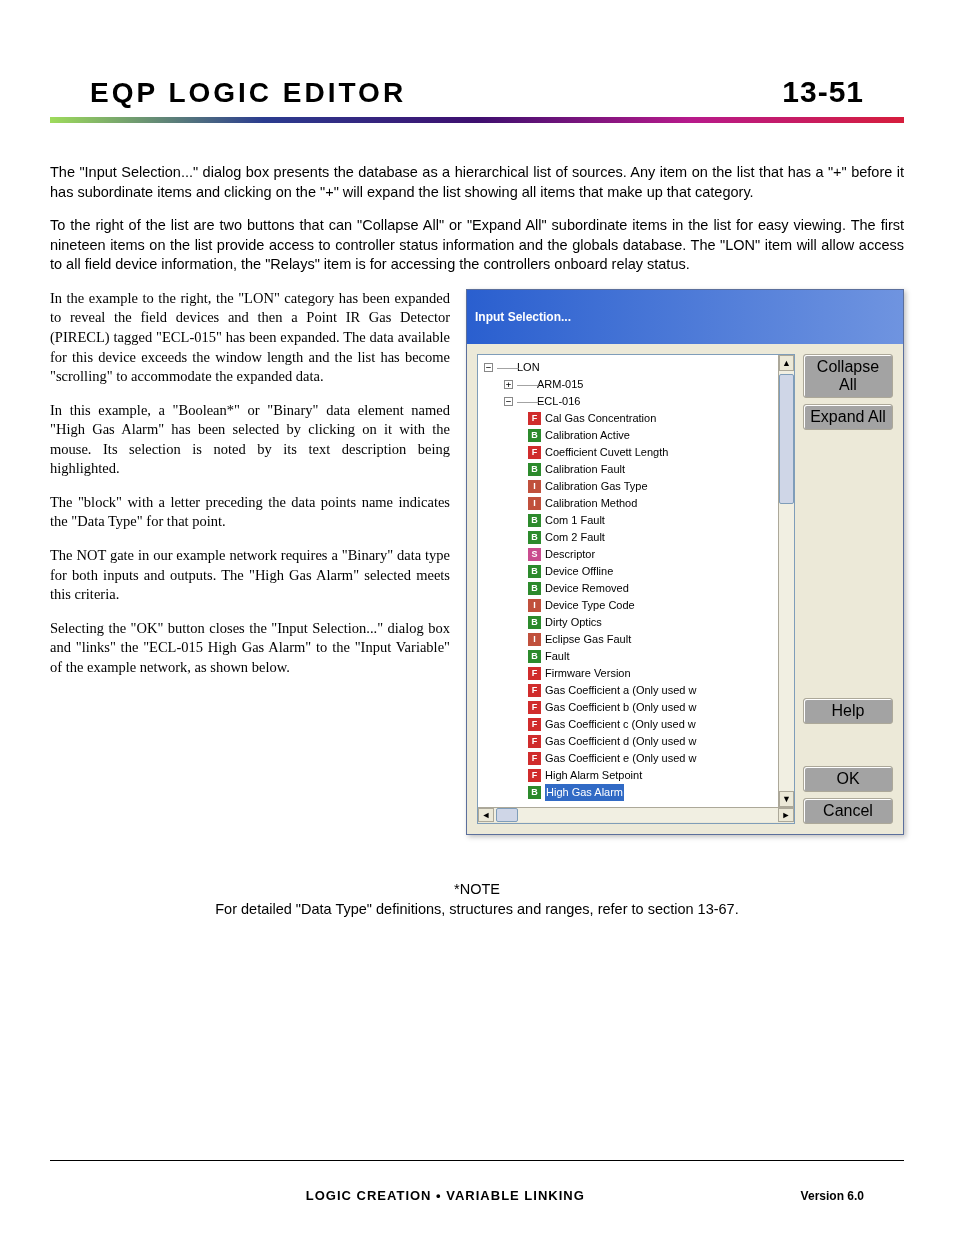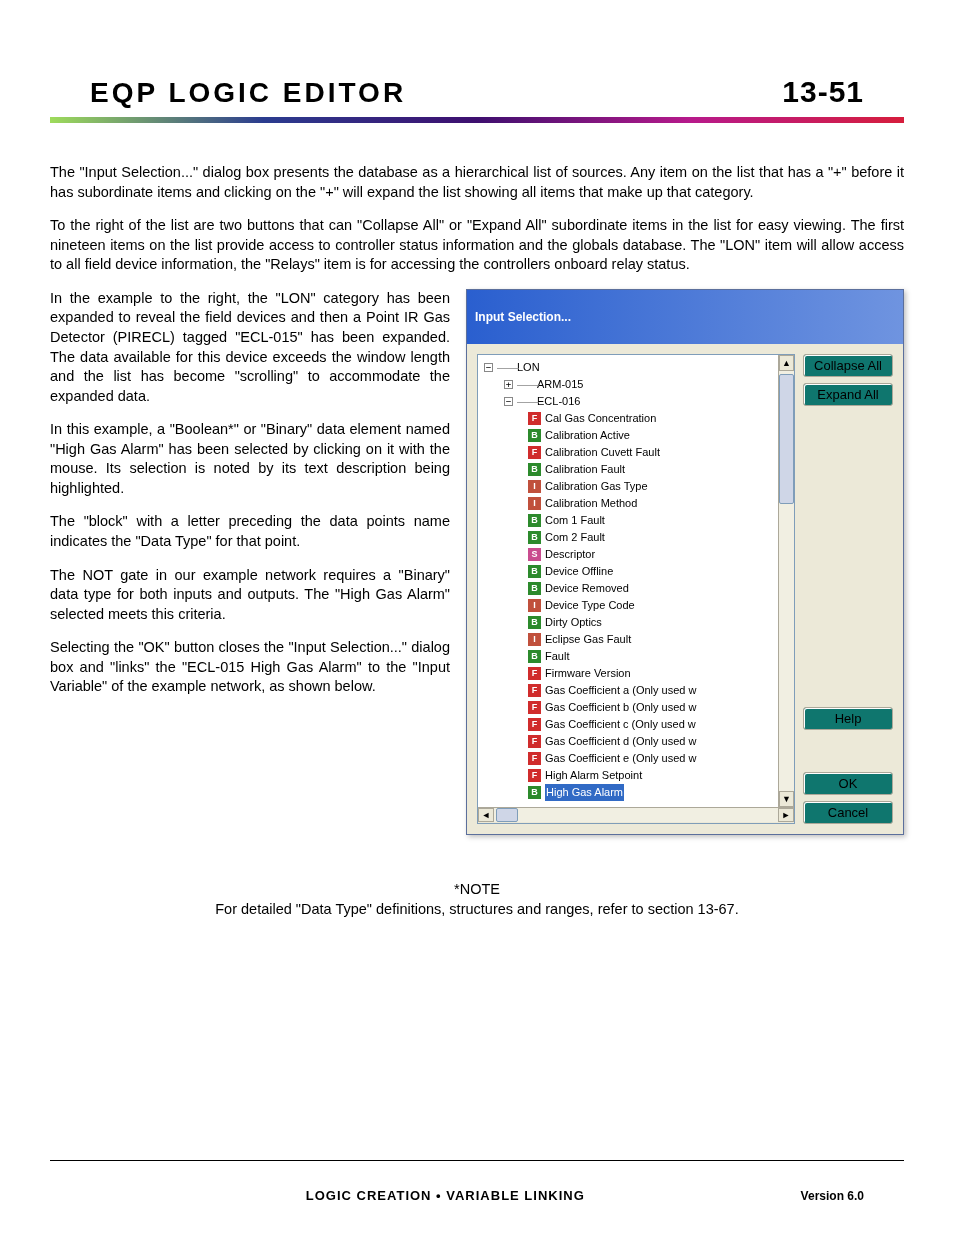--- a/index.html
+++ b/index.html
@@ -48,21 +48,21 @@
     line-height: 1.35;
     margin: 0 0 14px 0;
     text-align: justify;
   }
   .intro-block p { width: 100%; }
   .columns {
     display: flex;
     gap: 16px;
     align-items: flex-start;
   }
-  .left-col { flex: 0 0 400px; }
+  .left-col { flex: 0 0 400px; font-family: Liberation Serif, serif; }
   .left-col p { text-align: justify; }
   .right-col { flex: 1; }
   
   .dialog {
     border: 1px solid #5b6f9c;
     background: #ece9d8;
     box-shadow: 2px 2px 5px rgba(0,0,0,0.25);
     font-family: Tahoma, Arial, sans-serif;
     font-size: 11px;
   }
@@ -114,22 +114,22 @@
   .hscroll .thumb { position:absolute; left:2px; top:0; bottom:0; width:22px; background:#cfd6e7; border:1px solid #7f9db9; border-radius:2px; }
   .vscroll {
     position:absolute; top:0; right:0; bottom:16px; width:16px; background:#ece9d8;
     border-left:1px solid #aca899; display:flex; flex-direction:column;
   }
   .vscroll .arrow { height:16px; background:#ece9d8; border:1px solid #aca899; text-align:center; font-size:9px; line-height:14px; }
   .vscroll .track { flex:1; background:#f1efe2; position:relative; }
   .vscroll .thumb { position:absolute; top:3px; left:0; right:0; height:130px; background:#cfd6e7; border:1px solid #7f9db9; border-radius:2px; }
   .dialog-buttons { flex:0 0 90px; display:flex; flex-direction:column; gap:6px; }
   .win-btn {
-    background:#0f766e; border:1px solid #aca899; border-radius:3px;
-    padding:3px 4px; font-size:13px; text-align:center; box-shadow:1px 1px 0 #fff inset;
+    background:#a3a3a3; border:1px solid #aca899; border-radius:3px;
+    padding:3px 4px; font-size:16px; text-align:center; box-shadow:1px 1px 0 #fff inset;
     cursor:pointer;
   }
   .btn-spacer { flex:1; }
   
   .network {
     margin-top: 24px;
     width: 560px;
     border: 1px solid #999;
     box-shadow: 3px 3px 4px rgba(0,0,0,0.25);
     padding: 14px 12px 22px 12px;
@@ -216,21 +216,21 @@
                 <div class="tree-node">
                       <span class="type-badge t-F">F</span>
                       <span class="node-label">Cal Gas Concentration</span>
                     </div>
                     <div class="tree-node">
                       <span class="type-badge t-B">B</span>
                       <span class="node-label">Calibration Active</span>
                     </div>
                     <div class="tree-node">
                       <span class="type-badge t-F">F</span>
-                      <span class="node-label">Calibration Cuvett Fault</span>
+                      <span class="node-label">Coefficient Cuvett Length</span>
                     </div>
                     <div class="tree-node">
                       <span class="type-badge t-B">B</span>
                       <span class="node-label">Calibration Fault</span>
                     </div>
                     <div class="tree-node">
                       <span class="type-badge t-I">I</span>
                       <span class="node-label">Calibration Gas Type</span>
                     </div>
                     <div class="tree-node">

